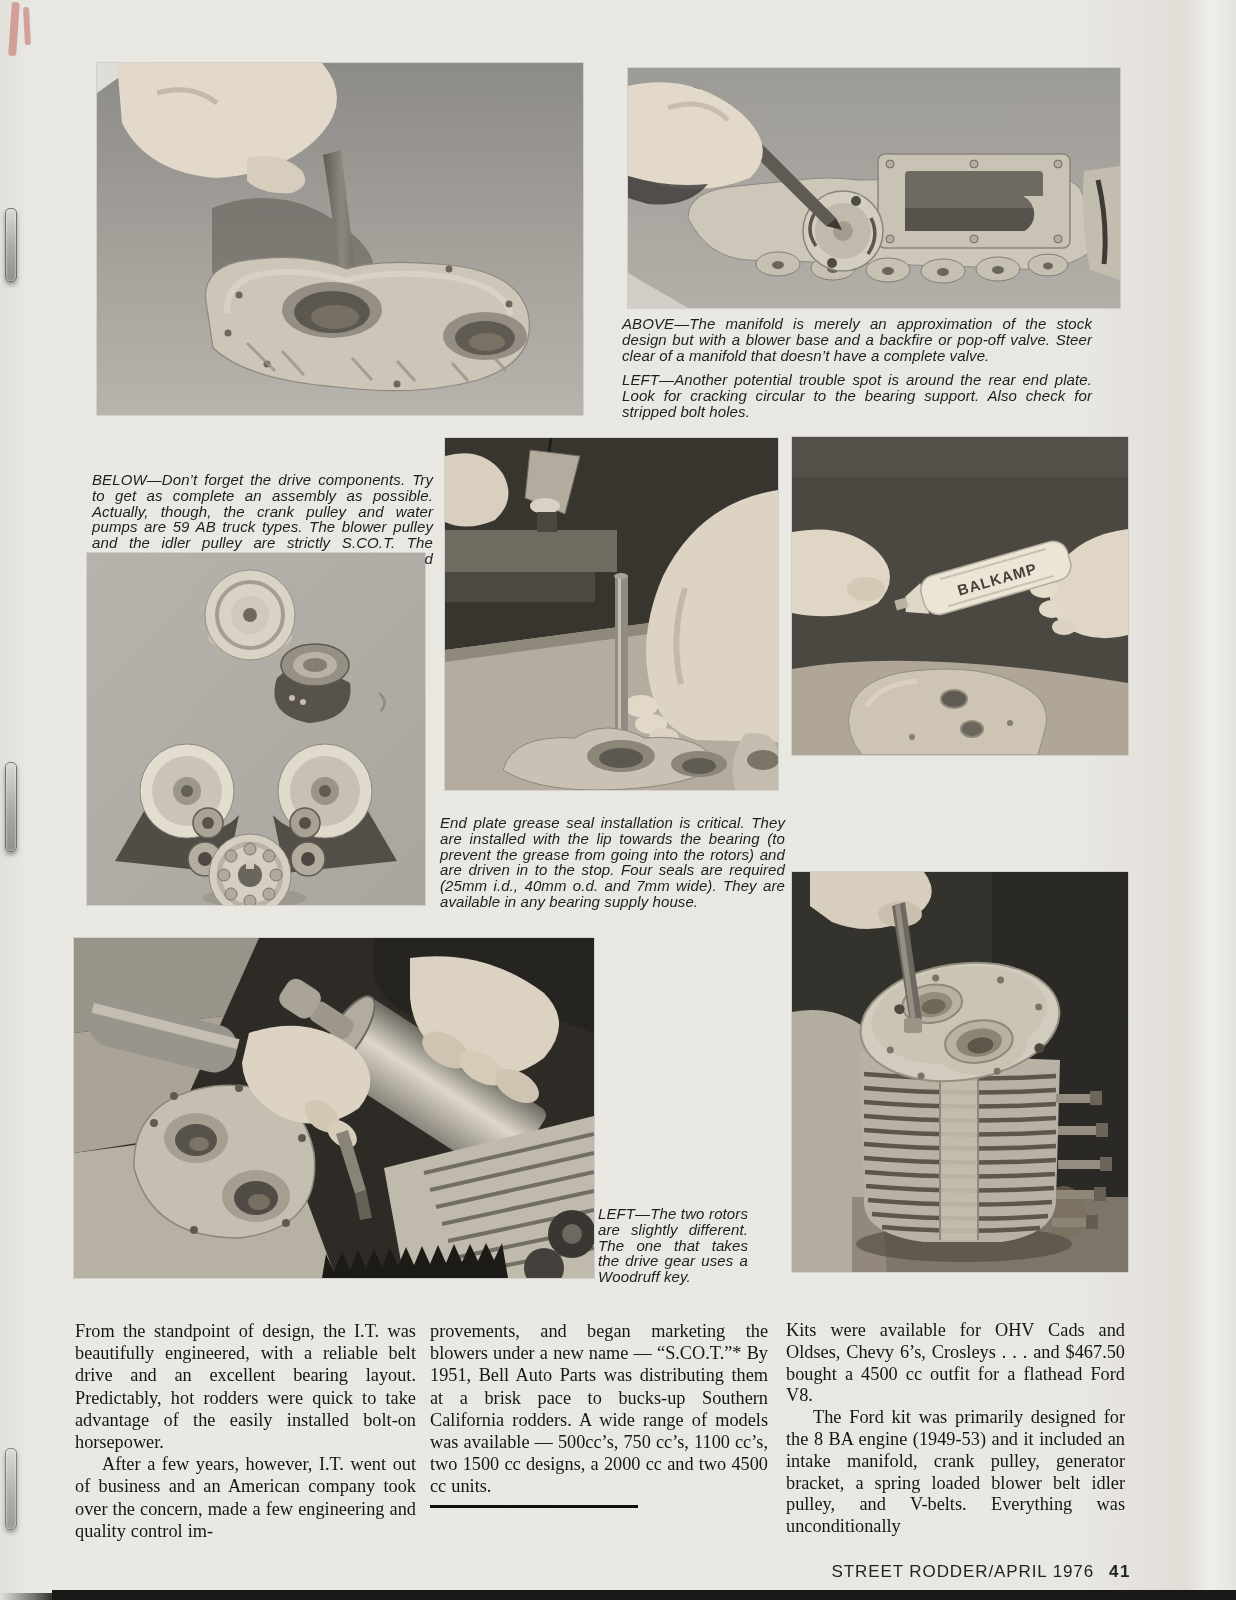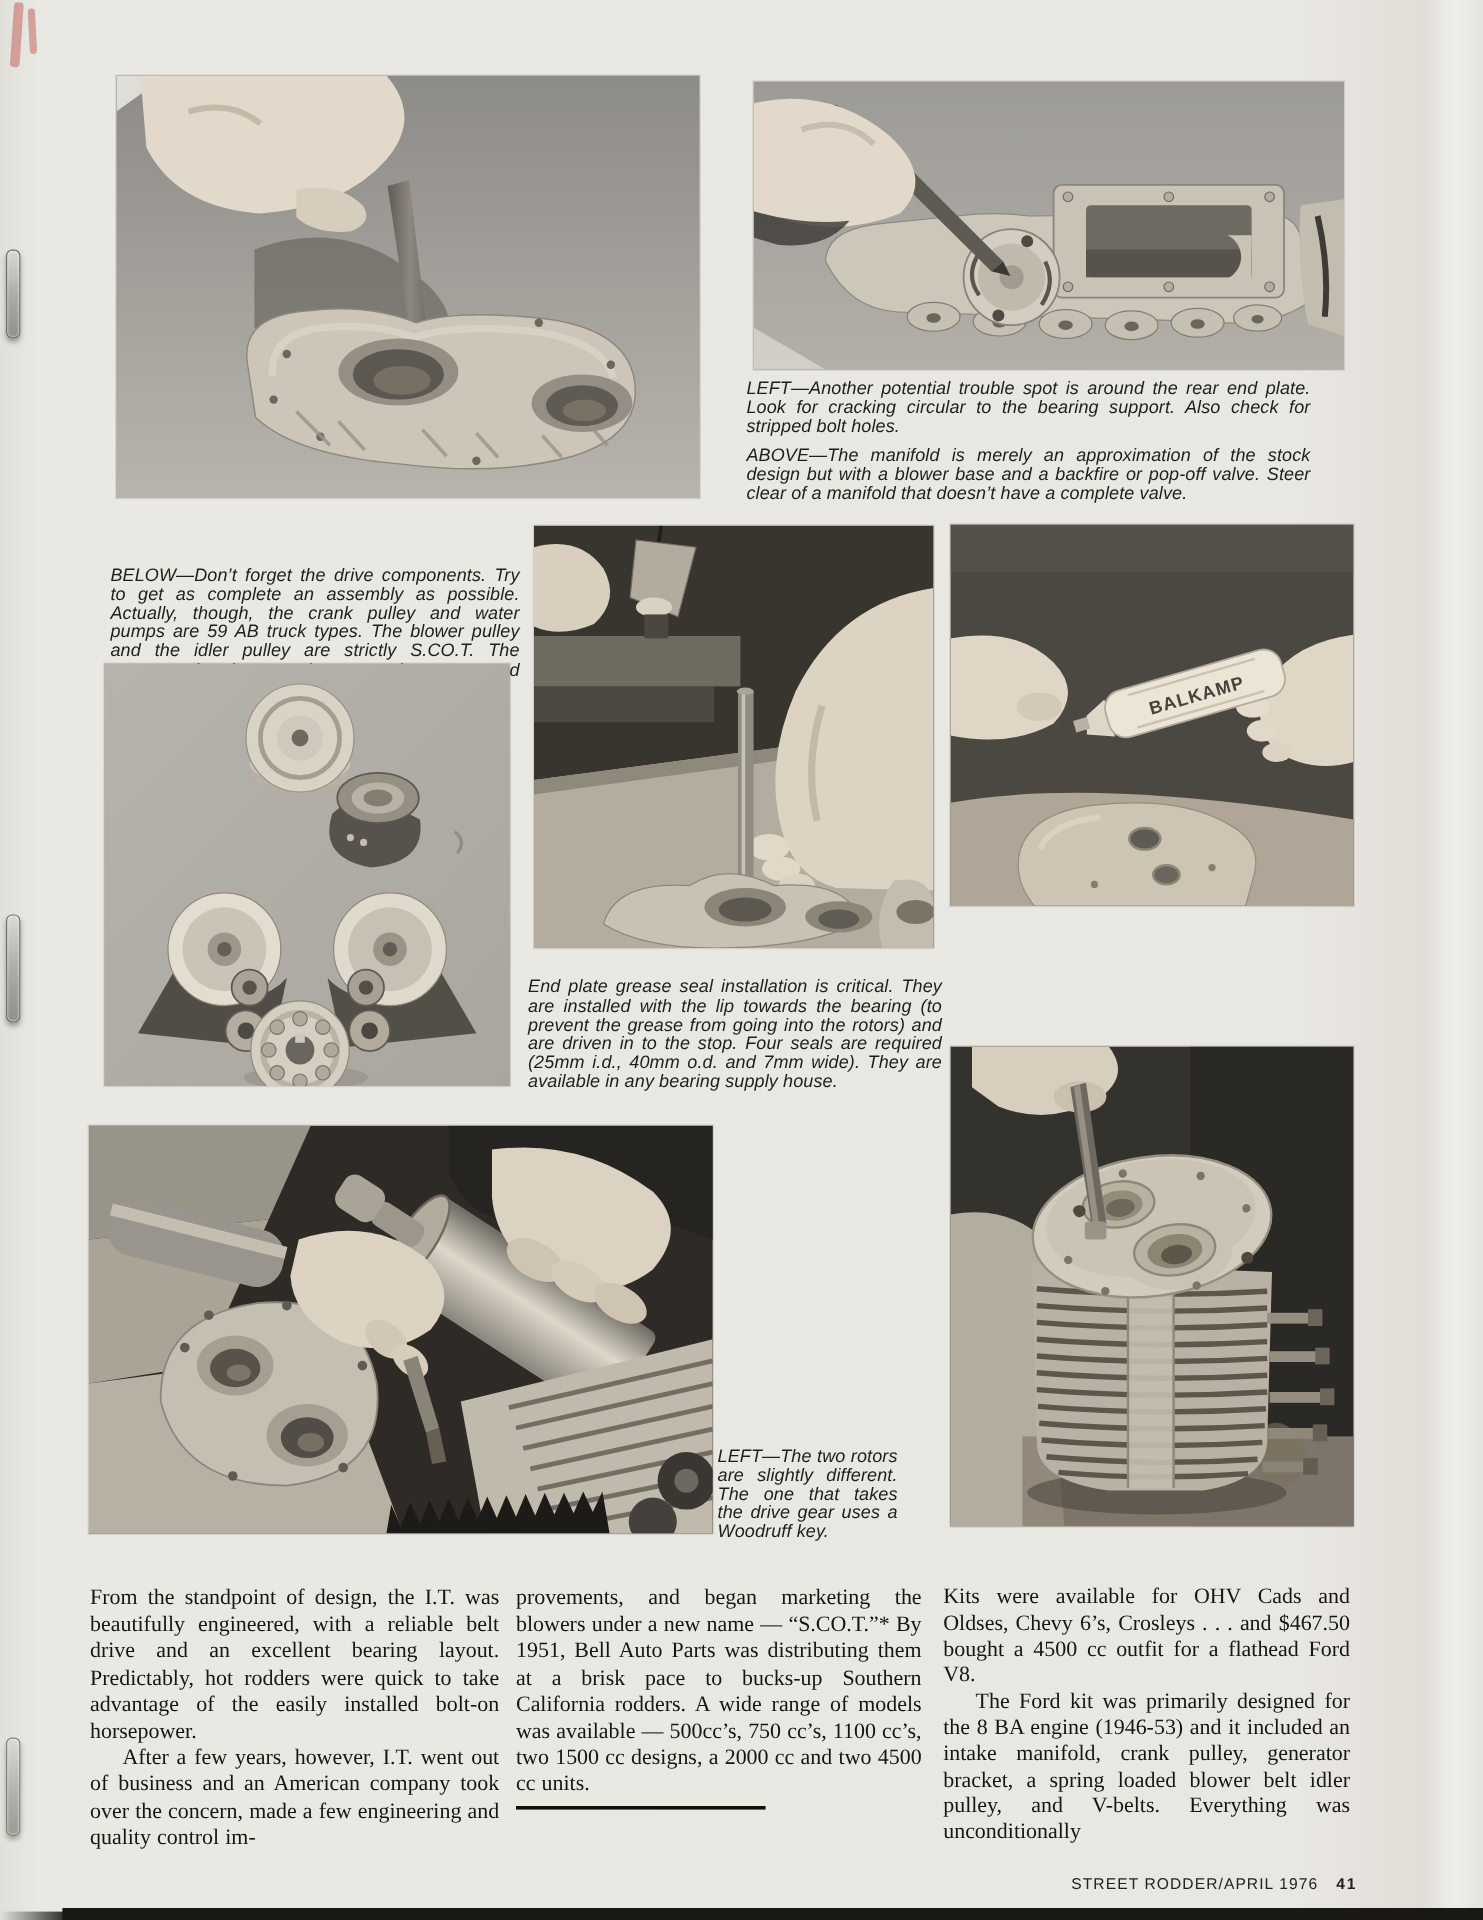--- a/index.html
+++ b/index.html
@@ -15,21 +15,21 @@
   .cap p{margin:0 0 9px 0;}
   .cap p:last-child{margin:0;}
   .cap.ralign{text-align:justify;text-align-last:right;}
   .col{position:absolute;font-family:"Liberation Serif",serif;font-size:18.3px;
        line-height:22.2px;color:#151514;text-align:justify;word-spacing:.5px;}
   .col p{margin:0;text-indent:27px;}
   .col p.flush{text-indent:0;}
   .fn-rule{width:208px;height:3.5px;background:#101010;margin:7px 0 5px 0;}
   .footnote{font-size:15.3px;line-height:18.5px;font-family:"Liberation Serif",serif;text-align:justify;}
   .footer{position:absolute;top:1562px;left:700px;width:431px;text-align:right;
-          font-size:13px;letter-spacing:.9px;color:#222;font-family:"Liberation Sans",sans-serif;}
+          font-size:17px;letter-spacing:.9px;color:#222;font-family:"Liberation Sans",sans-serif;}
   .footer .pagenum{font-weight:bold;margin-left:15px;letter-spacing:1.5px;}
   .staple{position:absolute;left:5px;width:10px;border-radius:5px;
           background:linear-gradient(180deg,#d9d9d7,#a9a9a6 55%,#8f8f8c);
           border:1px solid #6f6f6c;box-shadow:0 3px 4px rgba(60,58,54,.45), inset 0 0 2px #fff;}
   .bottom-bar{position:absolute;left:52px;top:1590px;width:1184px;height:10px;background:#191816;}
   .bottom-bar-fade{position:absolute;left:0;top:1593px;width:60px;height:7px;background:linear-gradient(90deg,rgba(25,24,22,0),#191816);}
   .redmark{position:absolute;background:#b23128;opacity:.38;border-radius:3px;}
 </style>
 </head>
 <body>
@@ -135,22 +135,22 @@
         </g>
       <path d="M0,18 Q62,4 112,44 Q152,80 122,110 Q72,130 22,114 L0,108 Z" fill="#e2d9ca"></path>
       <path d="M0,108 Q40,120 80,116 Q60,140 20,136 L0,130 Z" fill="#3a3734" opacity=".8"></path>
       <path d="M40,40 Q75,28 100,52" stroke="#c7beae" stroke-width="5" fill="none"></path>
       <path d="M456,103 L492,98 L492,212 L462,202 Q452,150 456,103 Z" fill="#c3bdb0"></path>
       <path d="M470,112 Q480,155 476,196" stroke="#3e3b36" stroke-width="5" fill="none"></path>
     </svg>
   </figure>
 
   <section class="cap" style="left:622px;top:316px;width:470px;">
+    <p>ABOVE—The manifold is merely an approximation of the stock design but with a blower base and a backfire or pop-off valve. Steer clear of a manifold that doesn’t have a complete valve.</p>
     <p>LEFT—Another potential trouble spot is around the rear end plate. Look for cracking circular to the bearing support. Also check for stripped bolt holes.</p>
-    <p>ABOVE—The manifold is merely an approximation of the stock design but with a blower base and a backfire or pop-off valve. Steer clear of a manifold that doesn’t have a complete valve.</p>
   </section>
 
   <section class="cap" style="left:92px;top:428px;width:341px;margin-top:44px;">
     <p>BELOW—Don’t forget the drive components. Try to get as complete an assembly as possible. Actually, though, the crank pulley and water pumps are 59 AB truck types. The blower pulley and the idler pulley are strictly S.CO.T. The generator bracket, not shown, can be constructed with little effort.</p>
   </section>
 
   <figure class="photo" style="left:87px;top:553px;width:338px;height:352px;margin:0;">
     <svg viewBox="0 0 338 352">
       <defs>
         <linearGradient id="p3bg" x1="0" y1="0" x2="1" y2="1">
@@ -411,20 +411,20 @@
     <p>After a few years, however, I.T. went out of business and an American company took over the concern, made a few engineering and quality control im-</p>
   </section>
 
   <section class="col" style="left:430px;top:1320px;width:338px;">
     <p class="flush">provements, and began marketing the blowers under a new name — “S.CO.T.”* By 1951, Bell Auto Parts was distributing them at a brisk pace to bucks-up Southern California rodders. A wide range of models was available — 500cc’s, 750 cc’s, 1100 cc’s, two 1500 cc designs, a 2000 cc and two 4500 cc units.</p>
     <div class="fn-rule"></div>
   </section>
 
   <section class="col" style="left:786px;top:1320px;width:339px;line-height:21.8px;">
     <p class="flush">Kits were available for OHV Cads and Oldses, Chevy 6’s, Crosleys . . . and $467.50 bought a 4500 cc outfit for a flathead Ford V8.</p>
-    <p>The Ford kit was primarily designed for the 8 BA engine (1946-53) and it included an intake manifold, crank pulley, generator bracket, a spring loaded blower belt idler pulley, and V-belts. Everything was unconditionally</p>
+    <p>The Ford kit was primarily designed for the 8 BA engine (1949-53) and it included an intake manifold, crank pulley, generator bracket, a spring loaded blower belt idler pulley, and V-belts. Everything was unconditionally</p>
   </section>
 
   <div class="footer">
     <span>STREET RODDER/APRIL 1976</span><span class="pagenum">41</span>
   </div>
 
 </div>
 
 </body></html>

